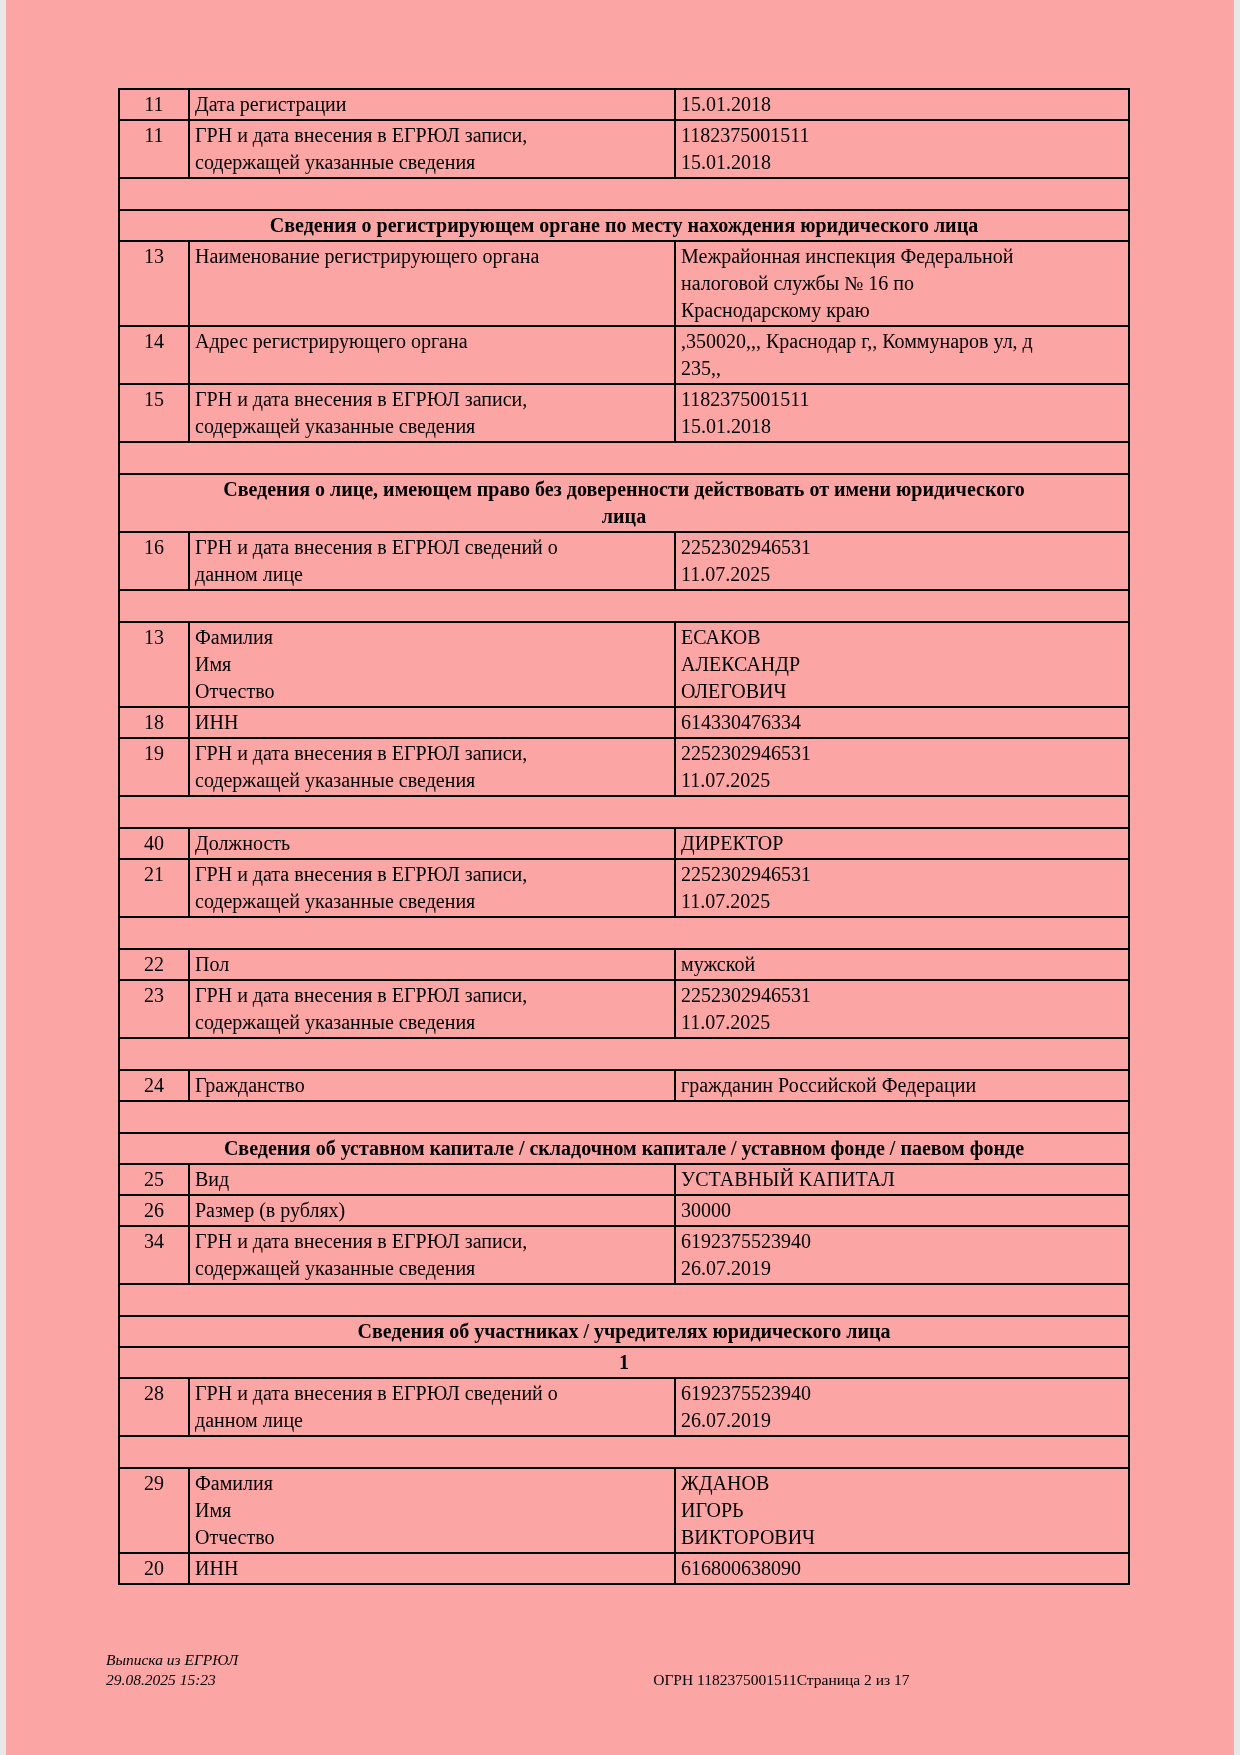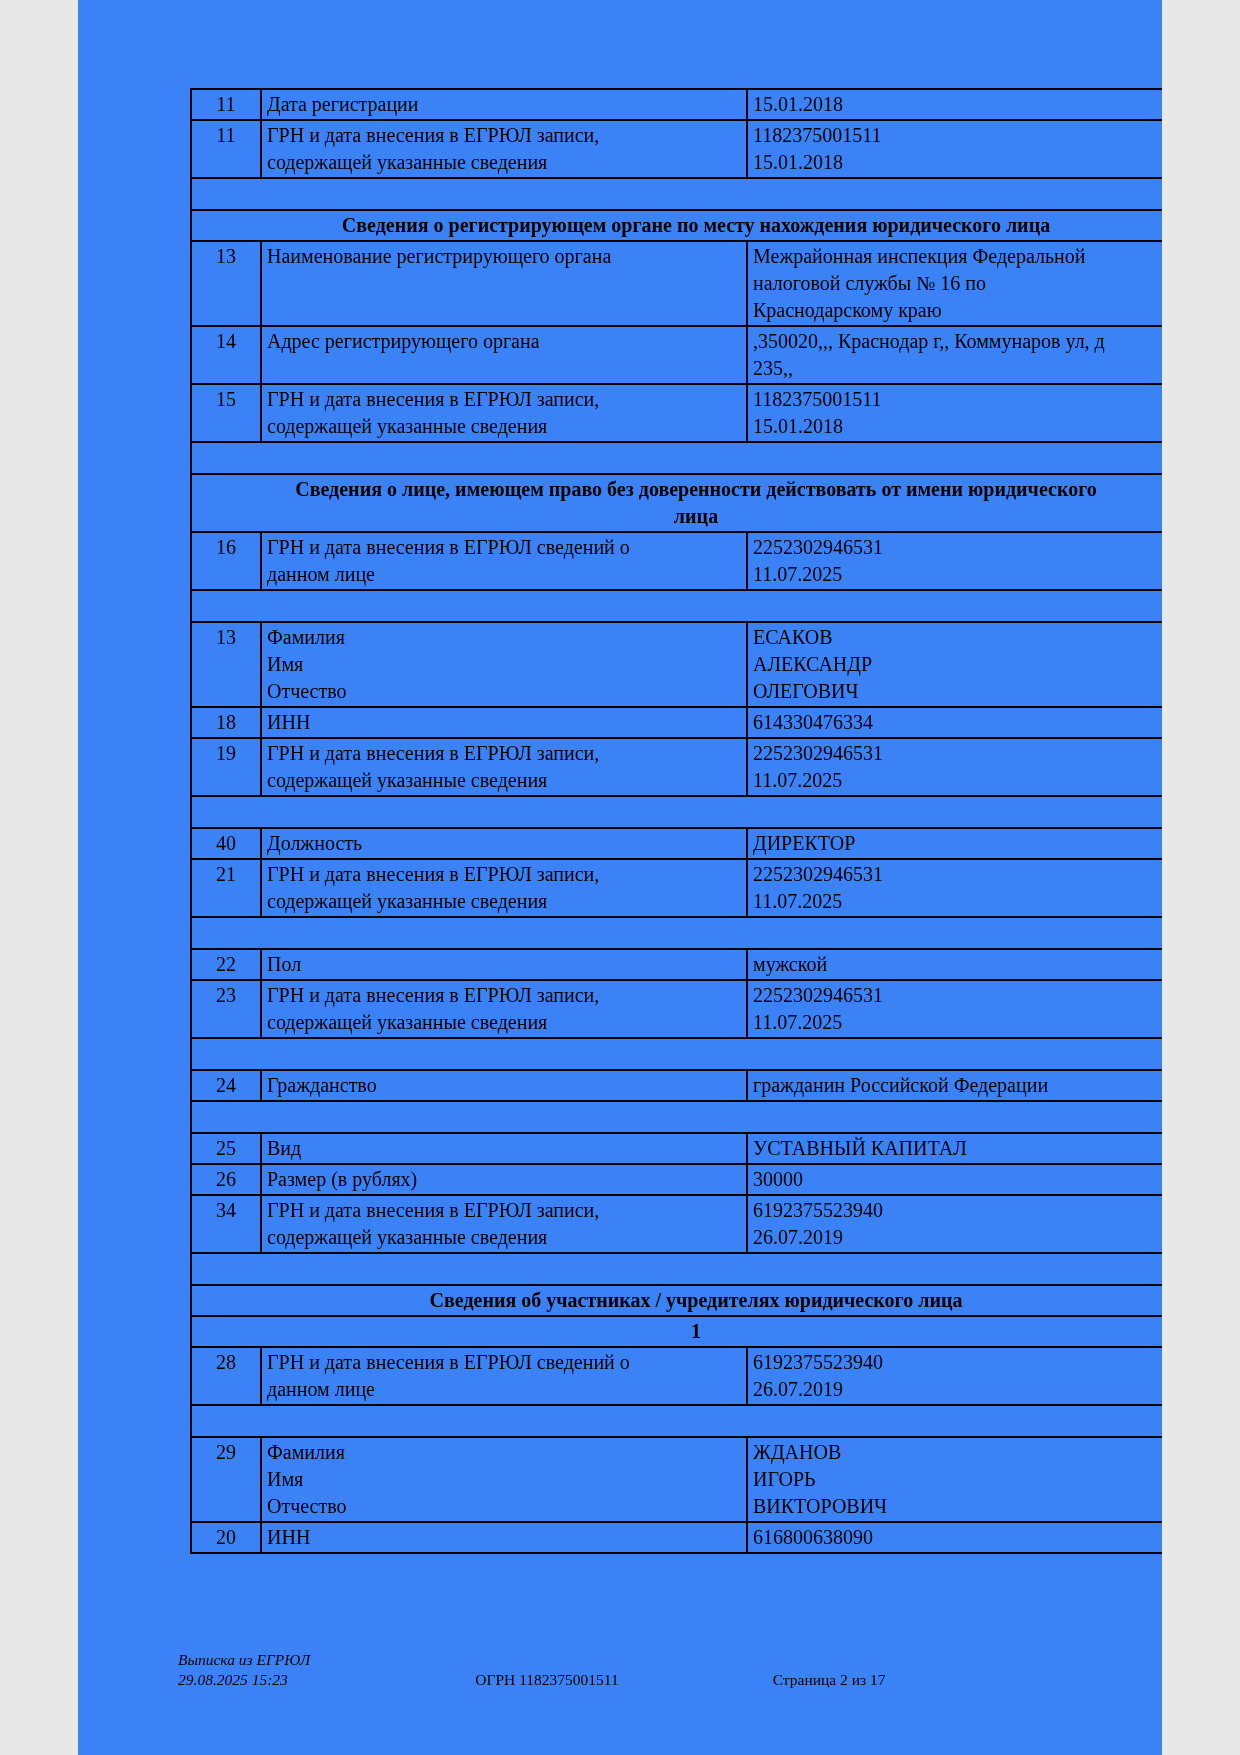--- a/index.html
+++ b/index.html
@@ -1,21 +1,21 @@
 <!DOCTYPE html>
 <html lang="ru"><head>
 <meta charset="utf-8">
 <style>
   html, body { margin: 0; padding: 0; background: #e8e8e8; }
   .page {
     position: relative;
-    width: 1084px;
+    width: 1228px;
     height: 1755px;
     margin: 0 auto;
-    background: #3b82f6;
+    background: #fca5a5;
     font-family: "Liberation Serif", "DejaVu Serif", serif;
     color: #000000;
     overflow: hidden;
   }
   table.egrul {
     position: absolute;
     left: 112px;
     top: 88px;
     width: 1010px;
     border-collapse: collapse;
@@ -47,21 +47,21 @@
     position: absolute;
     left: 100px;
     right: 92px;
     top: 1650px;
     display: flex;
     align-items: flex-end;
     font-size: 15.5px;
     line-height: 20px;
   }
   .footer-left   { flex: 1; text-align: left; font-style: italic; }
-  .footer-center { flex: 1; text-align: left; }
+  .footer-center { flex: 1; text-align: right; }
   .footer-right  { flex: 1; text-align: left; }
 </style>
 </head>
 <body>
 
 <div class="page">
 
   <table class="egrul">
     <colgroup>
       <col style="width:70px">
@@ -178,20 +178,23 @@
         <tr class="spacer">
           <td colspan="3"></td>
         </tr>
         <tr>
           <td class="num">24</td>
           <td class="label">Гражданство</td>
           <td class="value">гражданин Российской Федерации</td>
         </tr>
         <tr class="spacer">
           <td colspan="3"></td>
+        </tr>
+        <tr>
+          <td colspan="3" class="section">Сведения об уставном капитале / складочном капитале / уставном фонде / паевом фонде</td>
         </tr>
         <tr>
           <td class="num">25</td>
           <td class="label">Вид</td>
           <td class="value">УСТАВНЫЙ КАПИТАЛ</td>
         </tr>
         <tr>
           <td class="num">26</td>
           <td class="label">Размер (в рублях)</td>
           <td class="value">30000</td>

